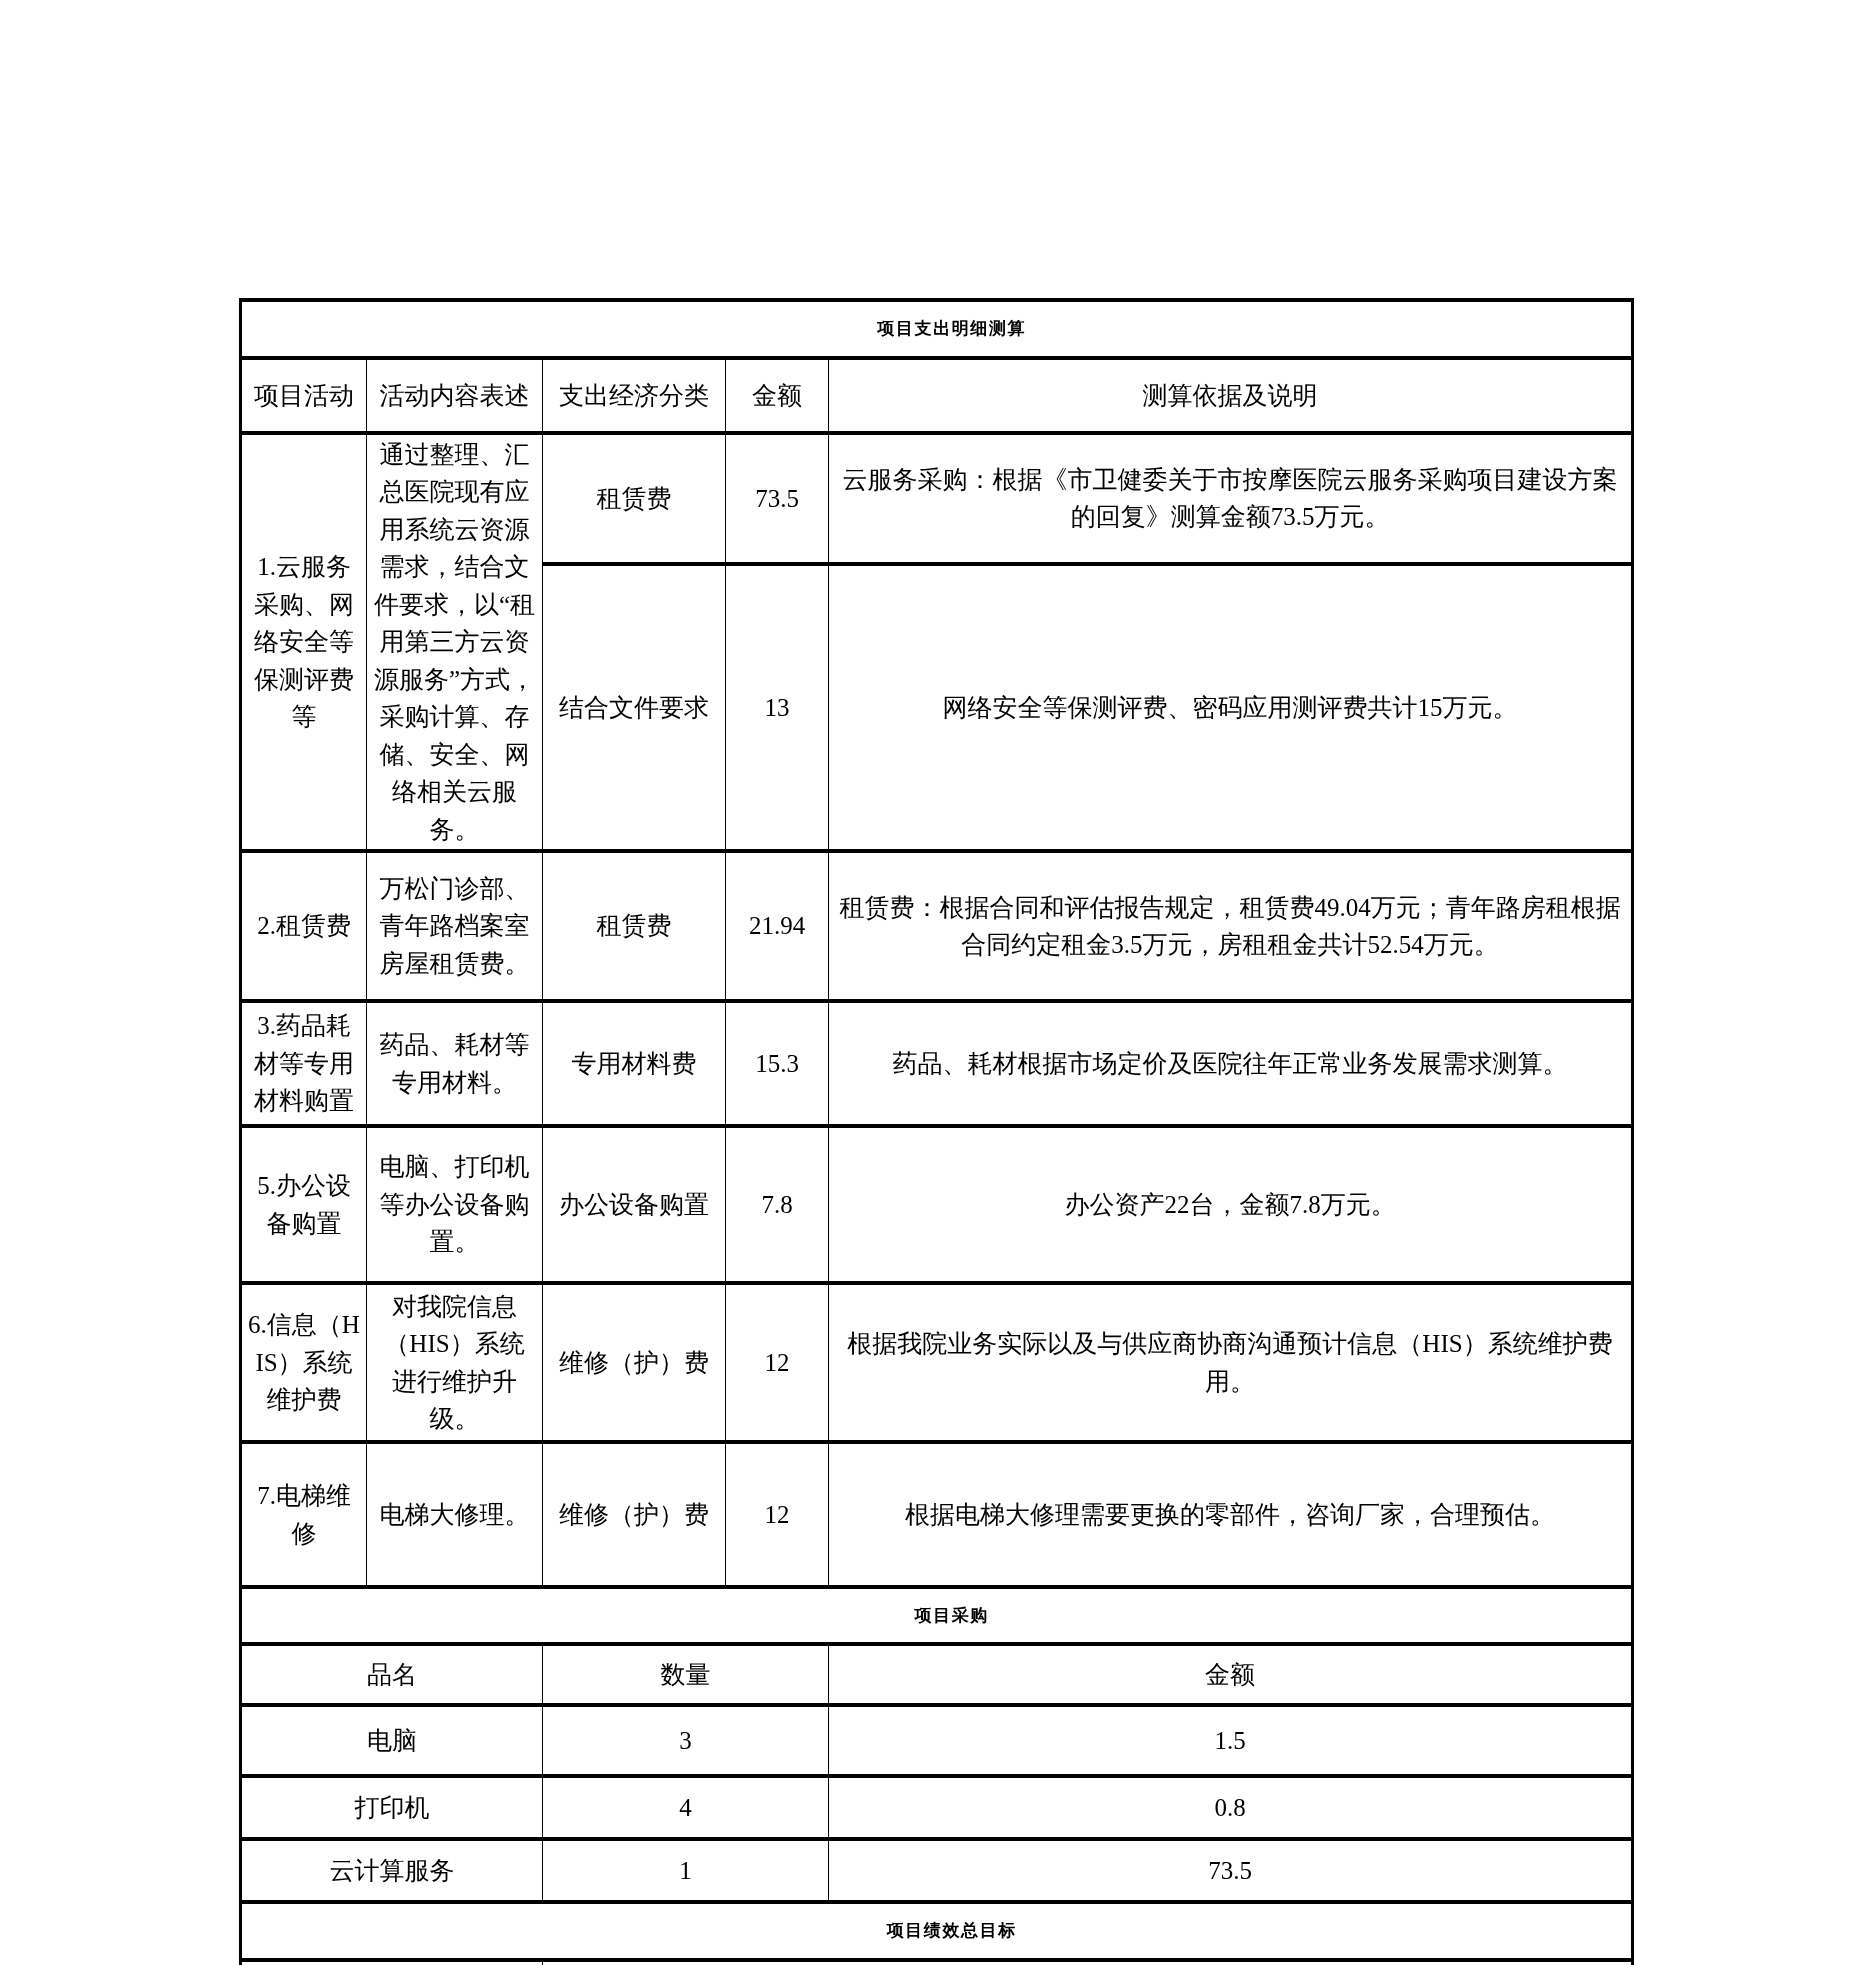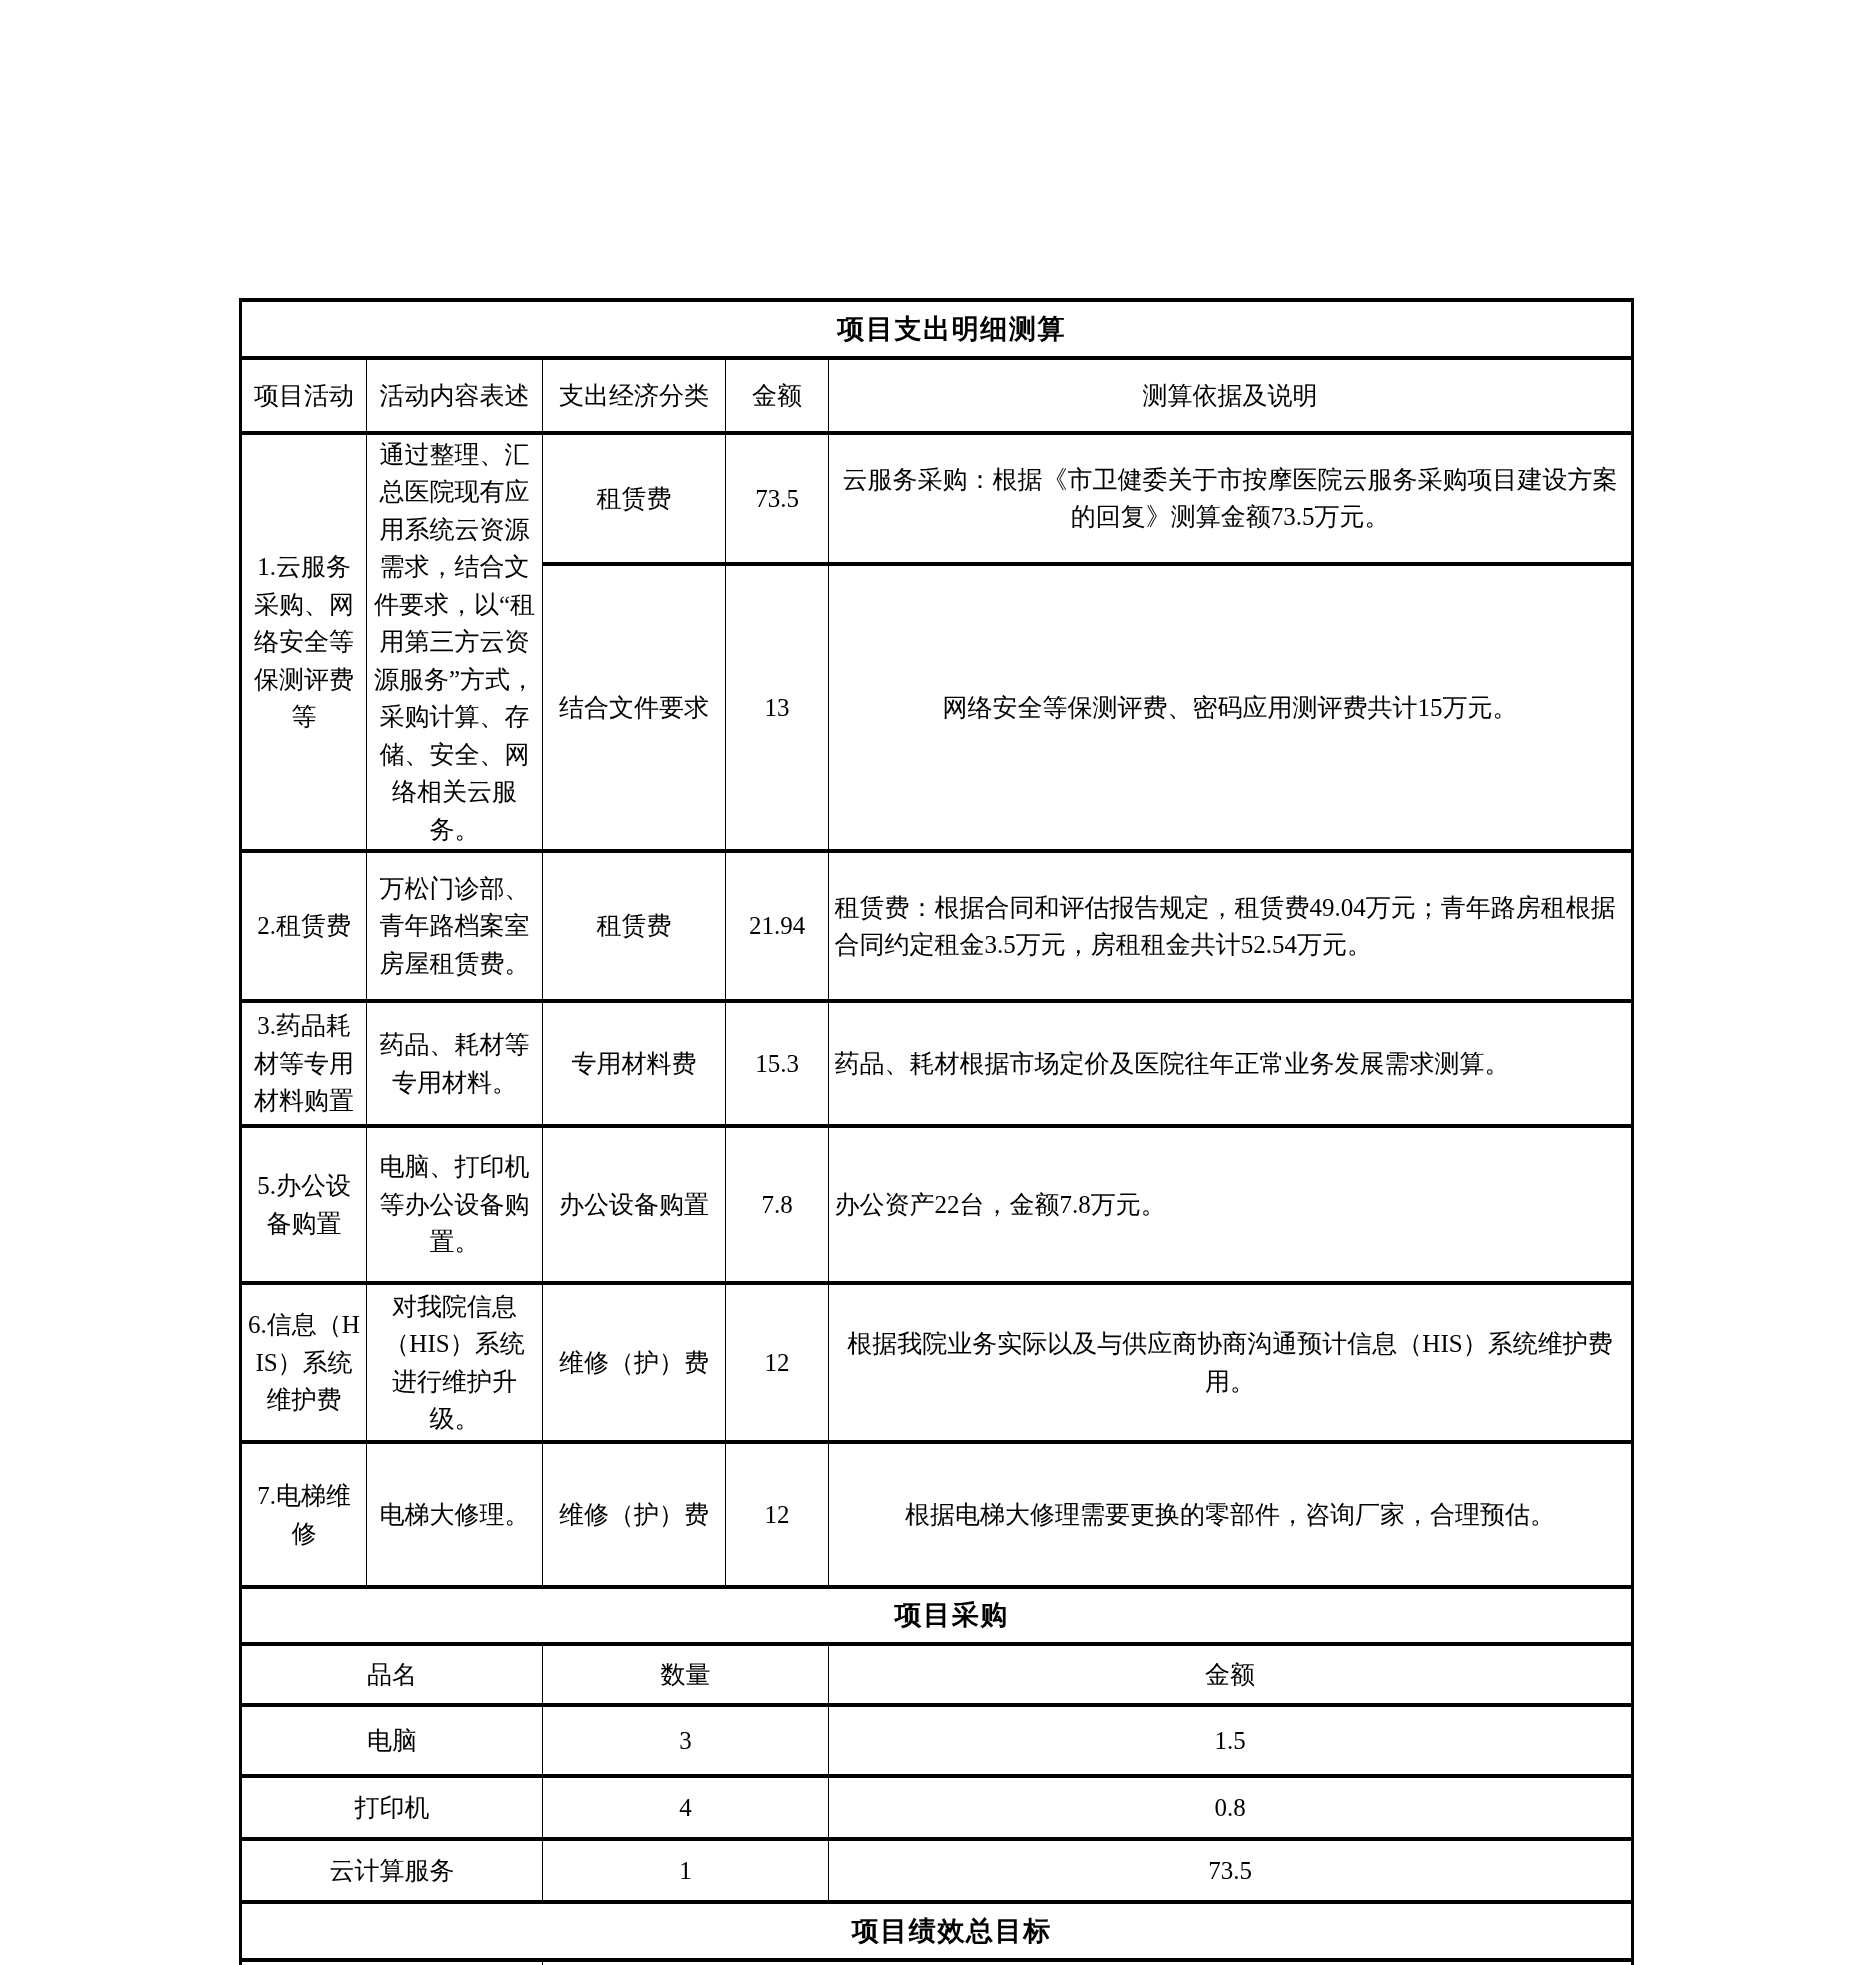--- a/index.html
+++ b/index.html
@@ -12,22 +12,22 @@
     border-collapse:collapse;table-layout:fixed;
     border:3.9px solid #000;
   }
   td{
     border:1.6px solid #000;
     border-top-width:4.7px;border-bottom-width:4.7px;
     vertical-align:middle;text-align:center;
     font-size:25px;line-height:1.5;padding:0.8px 5.5px;
     word-break:break-all;
   }
-  td.section-title{font-weight:bold;font-size:27px;letter-spacing:1.6px;padding-left:36px;}
-  td.left{text-align:left;}
+  td.section-title{font-weight:bold;font-size:17px;letter-spacing:1.6px;padding-left:36px;}
+  td.left{text-align:center;}
   td.num{font-family:"Liberation Serif","DejaVu Serif",serif;}
 </style>
 </head>
 <body>
 
 <table class="doc-table">
   <colgroup>
     <col style="width:126px">
       <col style="width:176px">
       <col style="width:183px">

